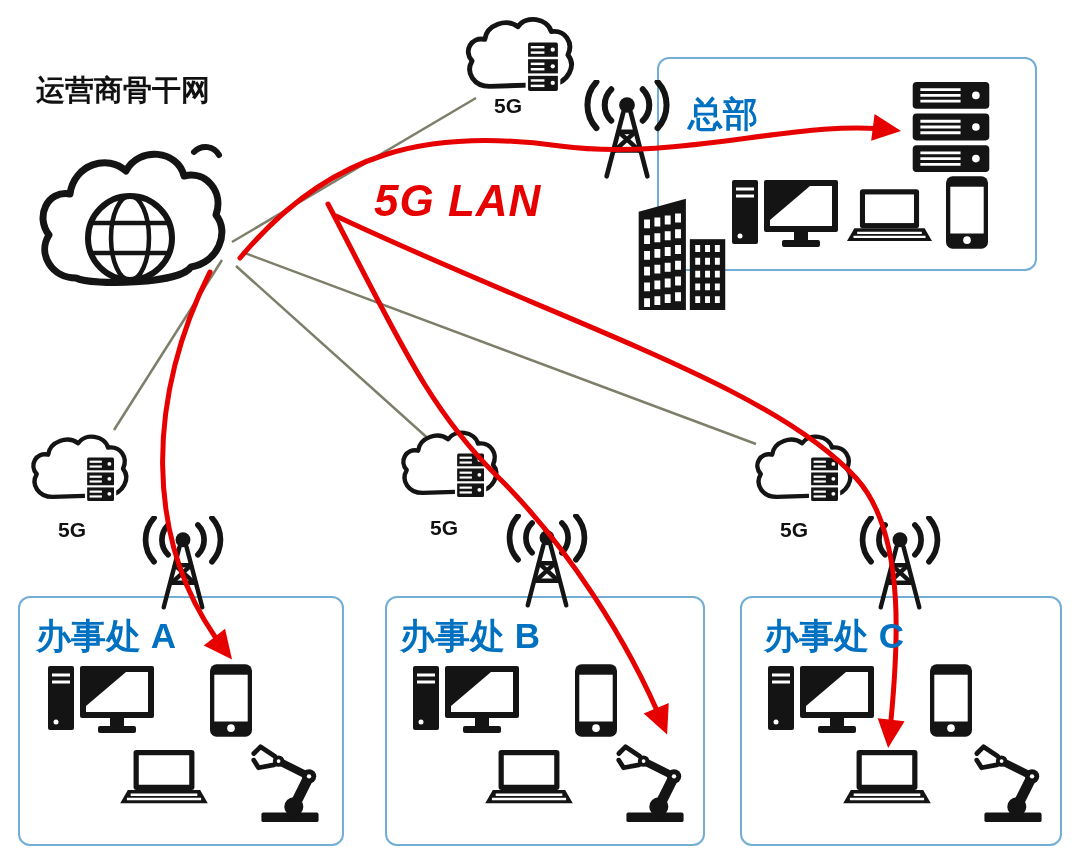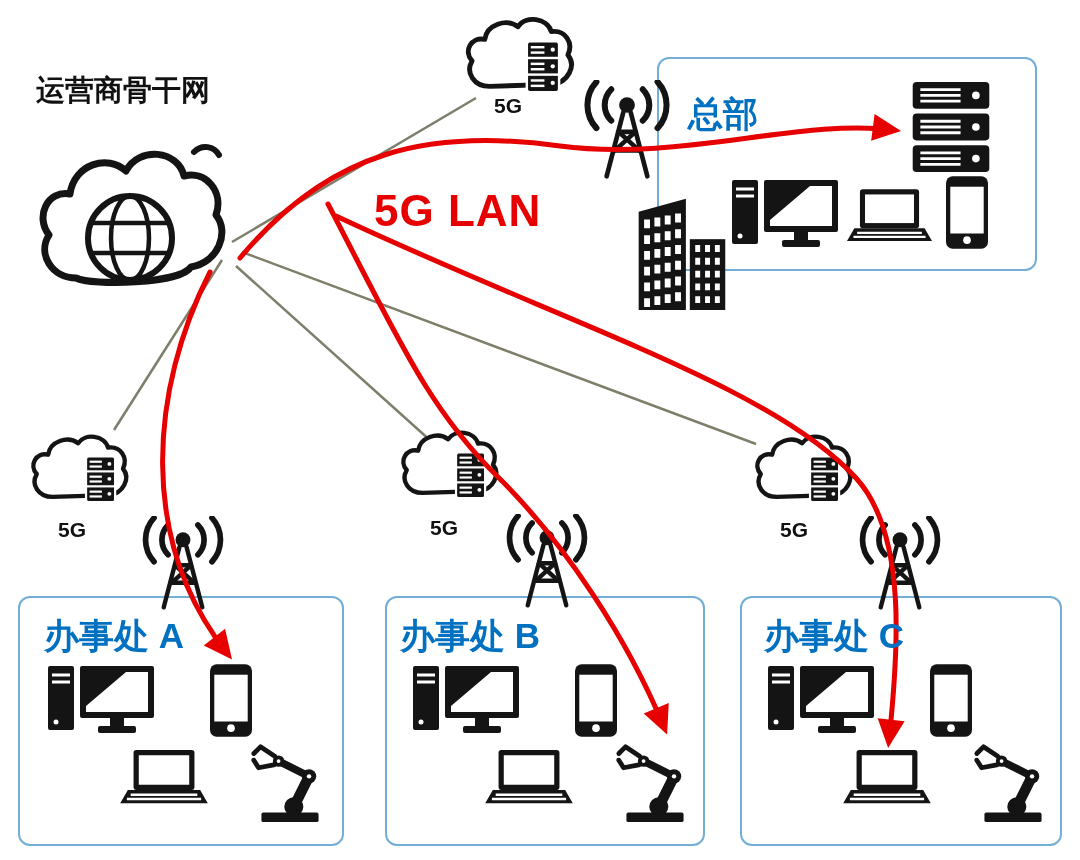--- a/index.html
+++ b/index.html
@@ -9,21 +9,21 @@
     --line_olive:#7e7e6a;
     --icon_black:#141414;
   }
   *{margin:0;padding:0;box-sizing:border-box;}
   body{background:#ffffff;font-family:"Liberation Sans","DejaVu Sans",sans-serif;}
   .stage{position:relative;width:1080px;height:860px;background:#fff;overflow:hidden;}
   .site-box{position:absolute;border:2.5px solid var(--box_border);border-radius:12px;background:#fff;}
   .canvas{position:absolute;left:0;top:0;pointer-events:none;}
   .lbl{position:absolute;font-weight:bold;white-space:nowrap;line-height:1.15;color:#111;}
   .lbl-backbone{left:36px;top:74px;font-size:29px;}
-  .lbl-lan{left:374px;top:186px;font-size:44px;font-weight:800;color:var(--arrow_red);letter-spacing:1px;}
+  .lbl-lan{left:374px;top:176px;font-size:44px;font-weight:800;color:var(--arrow_red);letter-spacing:1px;font-style:italic;}
   .lbl-5g{font-size:21px;}
   .lbl-site{font-size:35px;color:var(--label_blue);}
   
   .ink-s{stroke:var(--icon_black);fill:none;}
   .ink-f{fill:var(--icon_black);}
   .wht-s{stroke:#ffffff;fill:none;}
   .wht-f{fill:#ffffff;}
   .cloud{fill:#ffffff;stroke:var(--icon_black);}
   .rc{stroke-linecap:round;stroke-linejoin:round;}
   .olive-line{stroke:var(--line_olive);fill:none;stroke-width:2.5;}
@@ -230,17 +230,17 @@
 
   <div class="lbl lbl-backbone">运营商骨干网</div>
   <div class="lbl lbl-lan">5G LAN</div>
 
   <div class="lbl lbl-5g" style="left:494px;top:94px">5G</div>
   <div class="lbl lbl-5g" style="left:58px;top:518px">5G</div>
   <div class="lbl lbl-5g" style="left:430px;top:516px">5G</div>
   <div class="lbl lbl-5g" style="left:780px;top:518px">5G</div>
 
   <div class="lbl lbl-site" style="left:688px;top:94px">总部</div>
-  <div class="lbl lbl-site" style="left:44px;top:616px">办事处 A</div>
+  <div class="lbl lbl-site" style="left:36px;top:616px">办事处 A</div>
   <div class="lbl lbl-site" style="left:400px;top:616px">办事处 B</div>
   <div class="lbl lbl-site" style="left:764px;top:616px">办事处 C</div>
 
 </div>
 
 </body></html>

